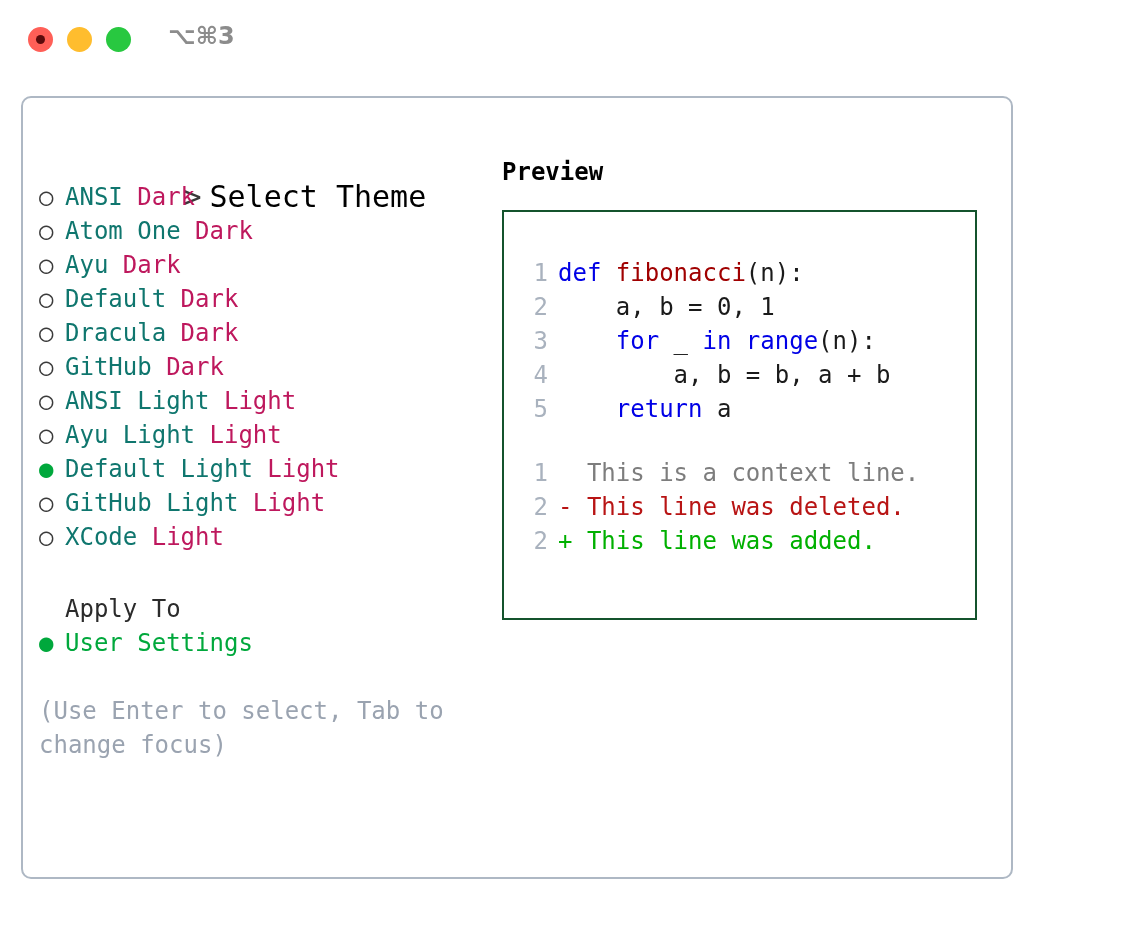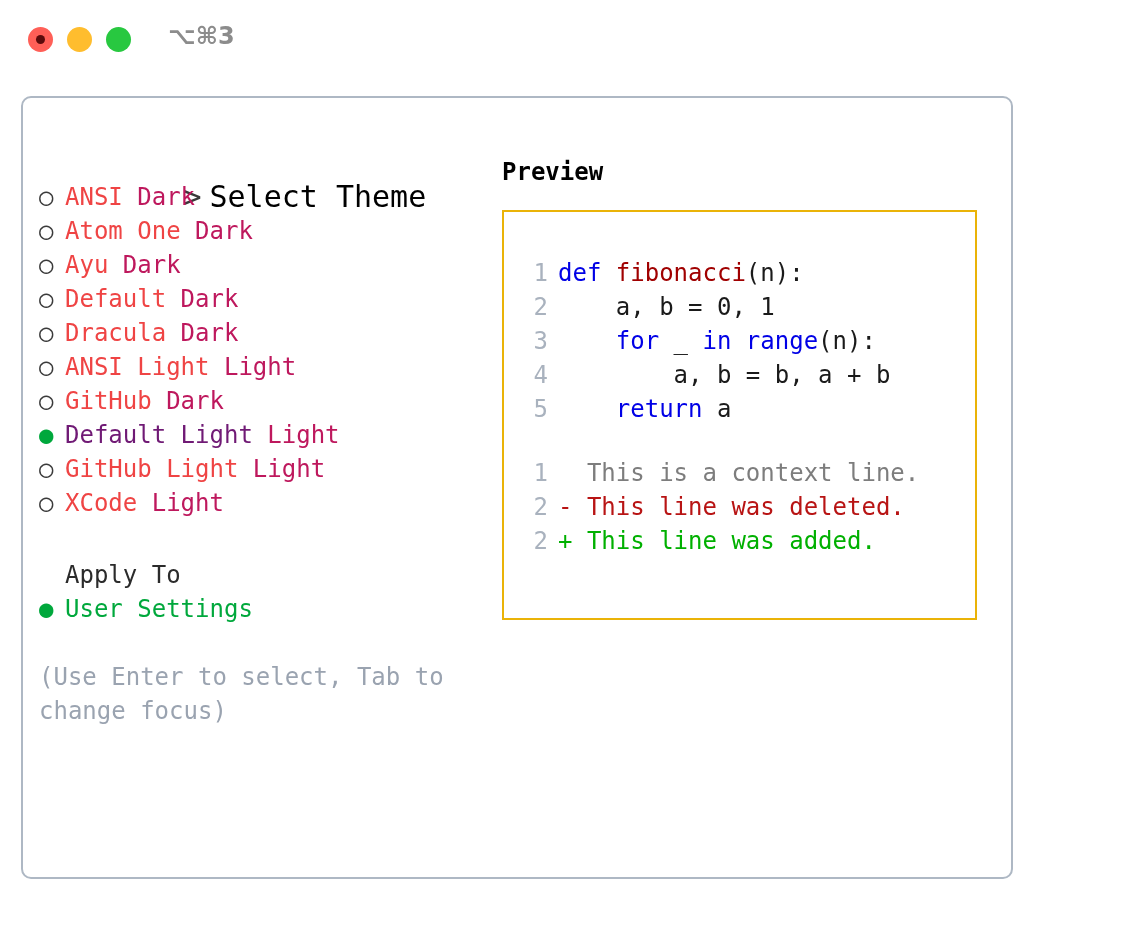--- a/index.html
+++ b/index.html
@@ -100,22 +100,22 @@
     color: #3A3A3A;
   }
   .bullet.sel { color: #00A83C; }
 
   #header-row {
     font-weight: normal;
     color: #000000;
     font-size: 30px;
   }
 
-  .theme-name { color: #ef4444; }
-  .row.selected .theme-name { color: #701a75; }
+  .theme-name { color: #0f766e; }
+  .row.selected .theme-name { color: #0f766e; }
   .mode-tag { color: #be185d; }
 
   .spacer { height: 38px; }
 
   #applyto-label {
     height: 34px;
     line-height: 34px;
     font-size: 24px;
     color: #2B2B2B;
     padding-left: 26px;
@@ -148,21 +148,21 @@
     color: #000000;
     line-height: 34px;
     height: 34px;
     white-space: pre;
   }
 
   #preview-box {
     margin-top: 21px;
     width: 475px;
     height: 410px;
-    border: 2px solid #eab308;
+    border: 2px solid #14532d;
     box-sizing: border-box;
     background: #ffffff;
     padding: 44px 0 0 0;
   }
 
   .code-line {
     font-size: 24px;
     line-height: 34px;
     height: 34px;
     white-space: pre;
@@ -203,22 +203,23 @@
       <div class="row" id="header-row">
         <span class="bullet">&gt;</span><span>Select Theme</span>
       </div>
 
       <div id="theme-rows">
           <div class="row"><span class="bullet">○</span><span class="theme-name">ANSI</span> <span class="mode-tag">Dark</span></div>
           <div class="row"><span class="bullet">○</span><span class="theme-name">Atom One</span> <span class="mode-tag">Dark</span></div>
           <div class="row"><span class="bullet">○</span><span class="theme-name">Ayu</span> <span class="mode-tag">Dark</span></div>
           <div class="row"><span class="bullet">○</span><span class="theme-name">Default</span> <span class="mode-tag">Dark</span></div>
           <div class="row"><span class="bullet">○</span><span class="theme-name">Dracula</span> <span class="mode-tag">Dark</span></div>
+          <div class="row"><span class="bullet">○</span><span class="theme-name">GitHub</span> <span class="mode-tag">Dark</span></div>
           <div class="row"><span class="bullet">○</span><span class="theme-name">ANSI Light</span> <span class="mode-tag">Light</span></div>
-          <div class="row"><span class="bullet">○</span><span class="theme-name">GitHub</span> <span class="mode-tag">Dark</span></div>
+          <div class="row"><span class="bullet">○</span><span class="theme-name">Ayu Light</span> <span class="mode-tag">Light</span></div>
           <div class="row selected"><span class="bullet sel">●</span><span class="theme-name">Default Light</span> <span class="mode-tag">Light</span></div>
           <div class="row"><span class="bullet">○</span><span class="theme-name">GitHub Light</span> <span class="mode-tag">Light</span></div>
           <div class="row"><span class="bullet">○</span><span class="theme-name">XCode</span> <span class="mode-tag">Light</span></div>
         </div>
 
       <div class="spacer"></div>
 
       <div id="applyto-label">Apply To</div>
 
       <div id="apply-rows">

